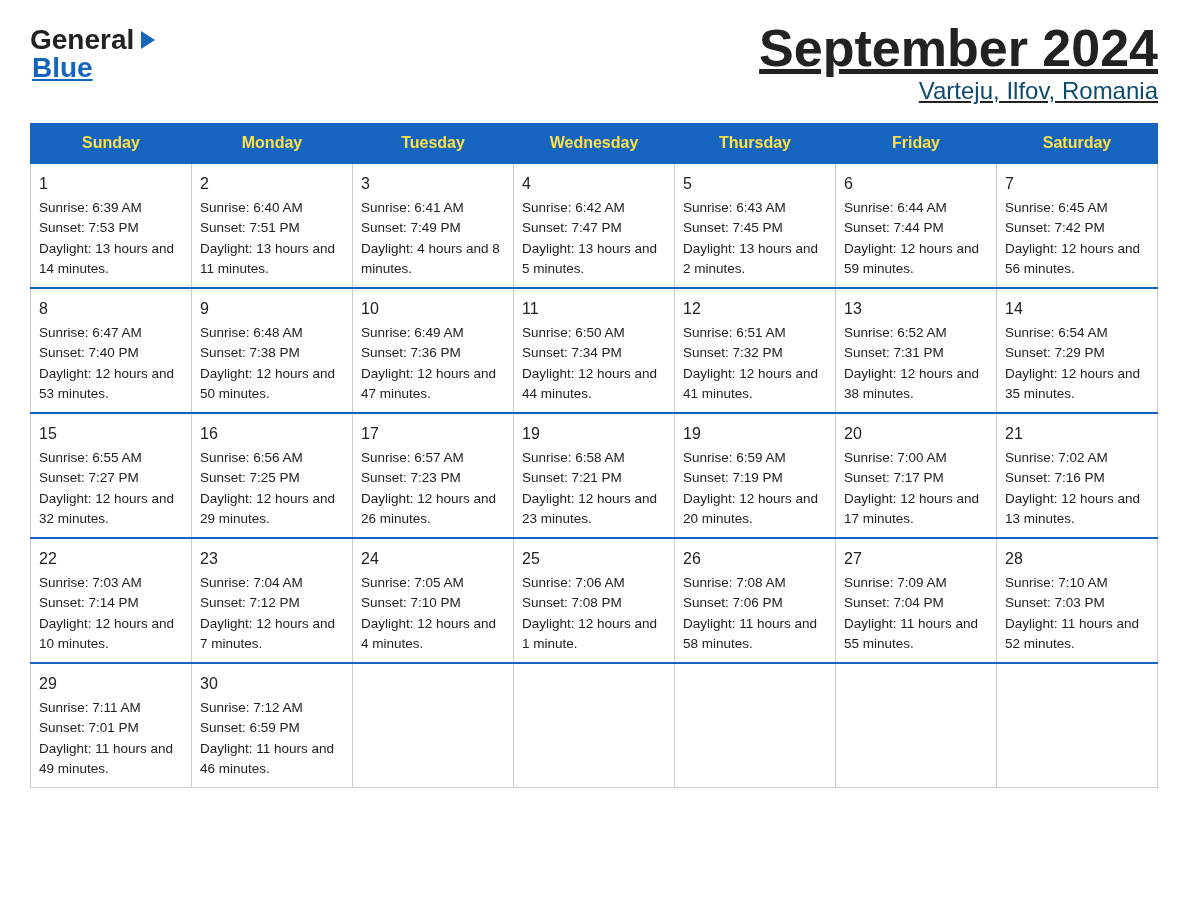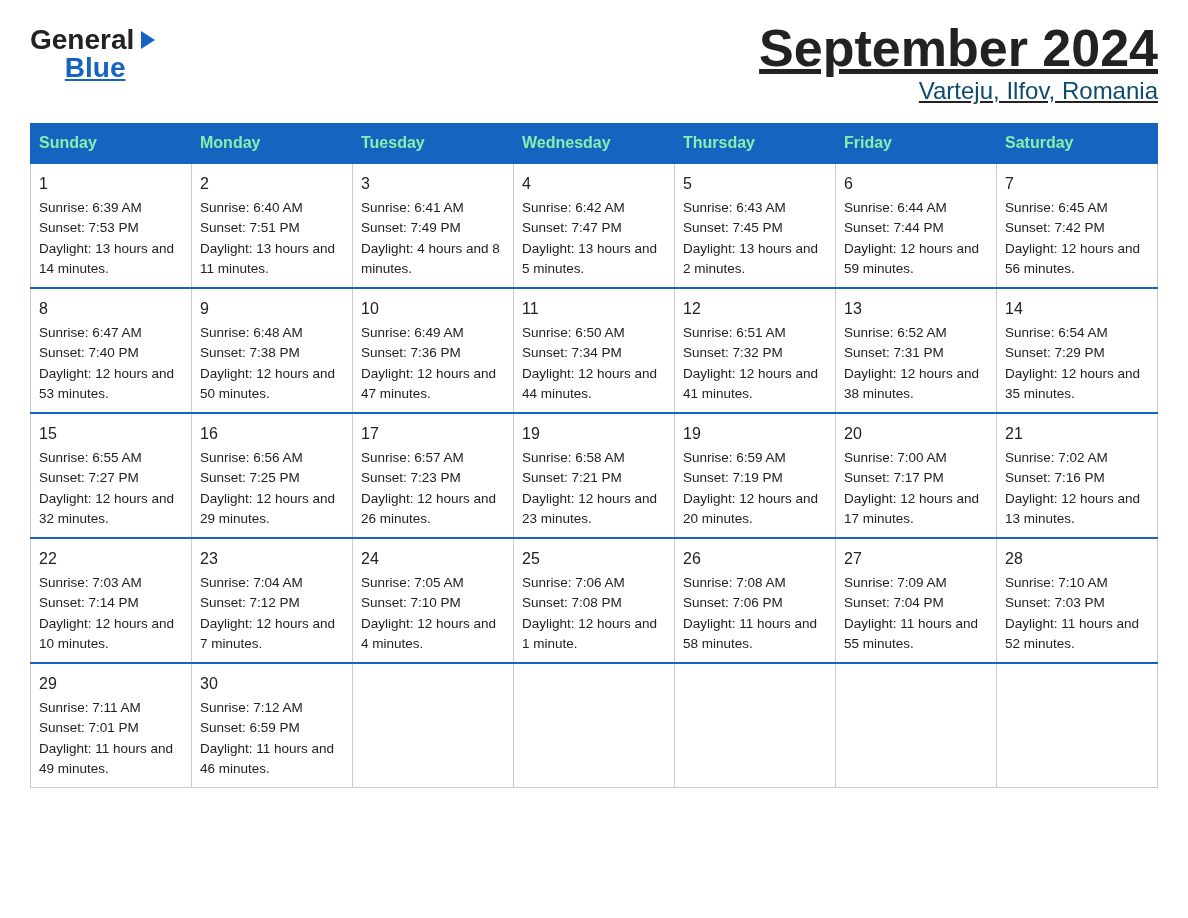--- a/index.html
+++ b/index.html
@@ -13,21 +13,21 @@
     }
     .header {
       display: flex;
       justify-content: space-between;
       align-items: flex-start;
       margin-bottom: 18px;
     }
     .logo {
       display: flex;
       flex-direction: column;
-      align-items: center;
+      align-items: flex-start;
       padding-top: 4px;
     }
     .title-block {
       text-align: right;
       text-decoration: underline;
     }
     .title-block h1 {
       font-size: 52px;
       font-weight: bold;
       color: #222;
@@ -38,25 +38,25 @@
       font-weight: normal;
       color: #0c4a6e;
     }
     table {
       width: 100%;
       border-collapse: collapse;
       table-layout: fixed;
     }
     thead tr th {
       background-color: #1565c0;
-      color: #86efac;
+      color: #fde047;
       font-size: 16px;
       font-weight: bold;
       padding: 10px 8px;
-      text-align: left;
+      text-align: center;
       border: 1px solid #1565c0;
       margin-left: 28px;
     }
     tbody tr td {
       vertical-align: top;
       padding: 8px 8px;
       font-size: 13.5px;
       line-height: 1.5;
       border: 1px solid #ccc;
       border-top: 2px solid #1565c0;

